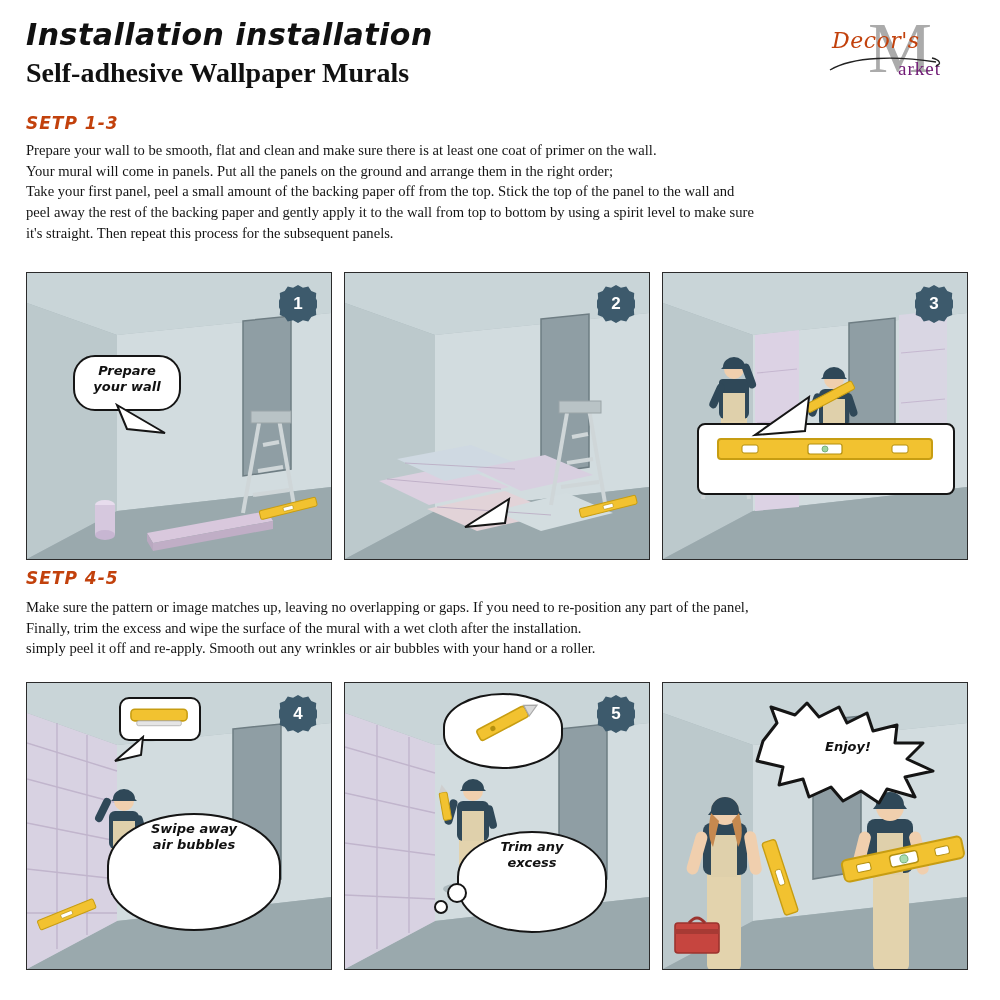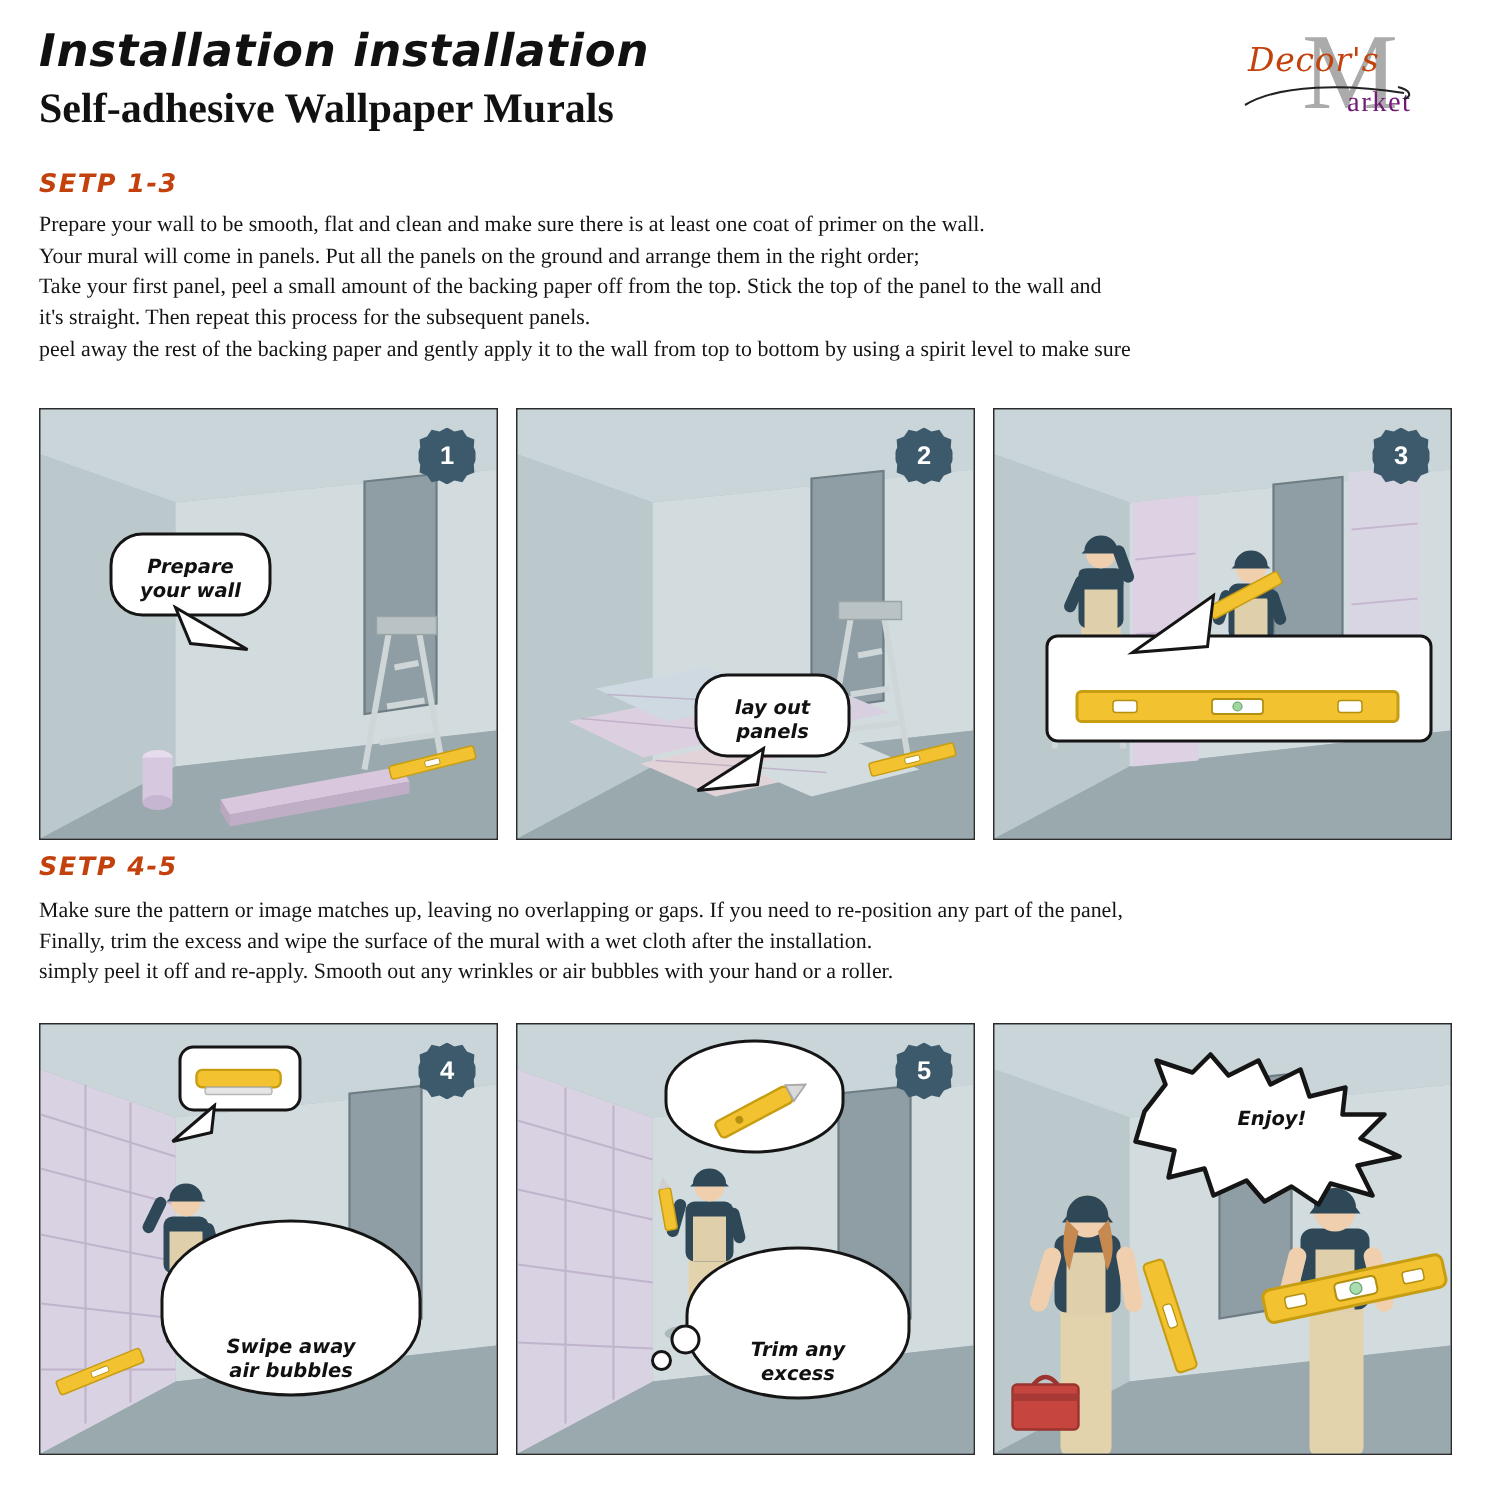--- a/index.html
+++ b/index.html
@@ -160,21 +160,21 @@
     text-align: center;
     color: #111;
     line-height: 1.25;
   }
   .bubble {
     position: absolute;
     background: #fff;
     border: 2px solid #151515;
     border-radius: 22px;
     display: flex;
-    align-items: flex-end;
+    align-items: flex-start;
     justify-content: center;
     z-index: 18;
     padding: 6px 8px;
     box-sizing: border-box;
   }
   .bubble.cloud { border-radius: 50% / 45%; }
   .tail {
     position: absolute;
     z-index: 19;
   }
@@ -198,22 +198,22 @@
       <path d="M2 16 C25 2, 70 2, 108 8" stroke="#222" stroke-width="1.4" fill="none"></path>
       <path d="M104 4 C112 6, 114 10, 108 12" stroke="#222" stroke-width="1.4" fill="none"></path>
     </svg>
   </div>
 
   <div class="step-head" id="sec1-head">SETP 1-3</div>
   <div class="body-text" id="sec1-body">
     <p>Prepare your wall to be smooth, flat and clean and make sure there is at least one coat of primer on the wall.</p>
     <p>Your mural will come in panels. Put all the panels on the ground and arrange them in the right order;</p>
     <p>Take your first panel, peel a small amount of the backing paper off from the top. Stick the top of the panel to the wall and</p>
+    <p>peel away the rest of the backing paper and gently apply it to the wall from top to bottom by using a spirit level to make sure</p>
     <p>it's straight. Then repeat this process for the subsequent panels.</p>
-    <p>peel away the rest of the backing paper and gently apply it to the wall from top to bottom by using a spirit level to make sure</p>
   </div>
 
   <div class="grid" id="grid-1">
 
     <div class="panel">
       <svg width="304" height="286" viewBox="0 0 304 286">
         <rect x="0" y="0" width="304" height="286" fill="#a9b7bb"></rect>
 
         <polygon points="0,0 304,0 304,40 90,62 0,30" fill="#c9d5d8"></polygon>
 
@@ -297,26 +297,20 @@
           <line x1="216" y1="214" x2="254" y2="209"></line>
         </g>
         <rect x="214" y="128" width="42" height="12" fill="#b9c3c6" stroke="#9aa4a7" stroke-width="1"></rect>
 
         <g transform="translate(234,236) rotate(-14)">
           <rect x="0" y="0" width="58" height="9" rx="2" fill="#f2c230" stroke="#c79d12" stroke-width="1"></rect>
           <rect x="24" y="2.5" width="10" height="4" rx="1" fill="#fff" stroke="#b4900f" stroke-width="0.6"></rect>
         </g>
       </svg>
       <div class="badge">2</div>
-      <div class="bubble" style="left:118px; top:176px; width:104px; height:56px;">
-        <div class="bubble-text">
-          <span>lay out</span><br>
-          <span>panels</span>
-        </div>
-      </div>
       <svg class="tail" style="left:116px; top:224px;" width="56" height="44" viewBox="0 0 56 44">
         <path d="M48 2 L4 30 L44 26 Z" fill="#fff" stroke="#151515" stroke-width="2"></path>
       </svg>
     </div>
 
     <div class="panel">
       <svg width="304" height="286" viewBox="0 0 304 286">
         <rect x="0" y="0" width="304" height="286" fill="#a9b7bb"></rect>
         <polygon points="0,0 304,0 304,40 90,62 0,30" fill="#c9d5d8"></polygon>
         <polygon points="0,30 90,62 90,238 0,286" fill="#bcc9cc"></polygon>

